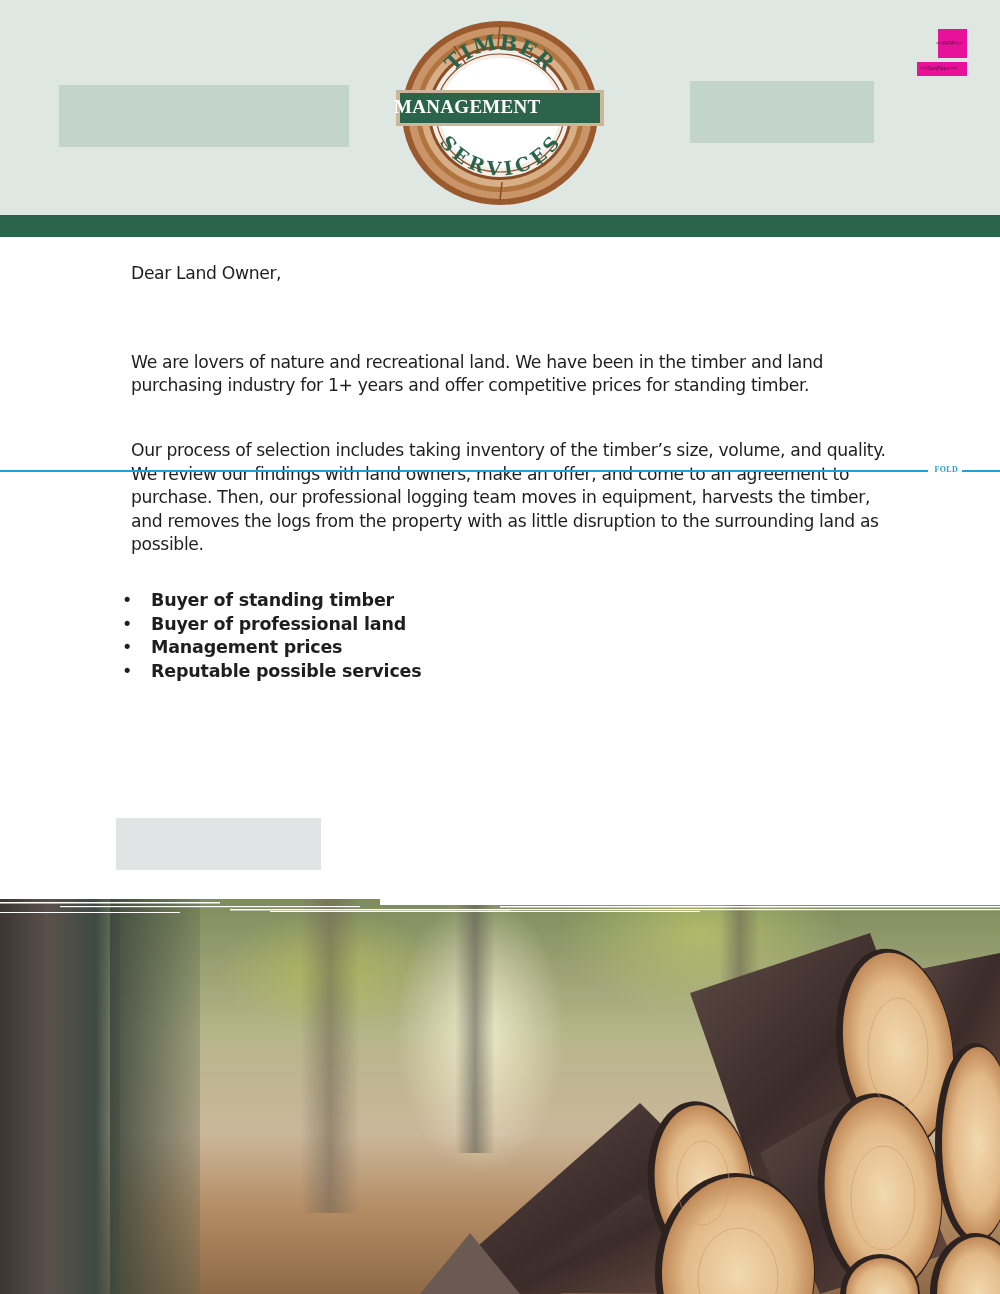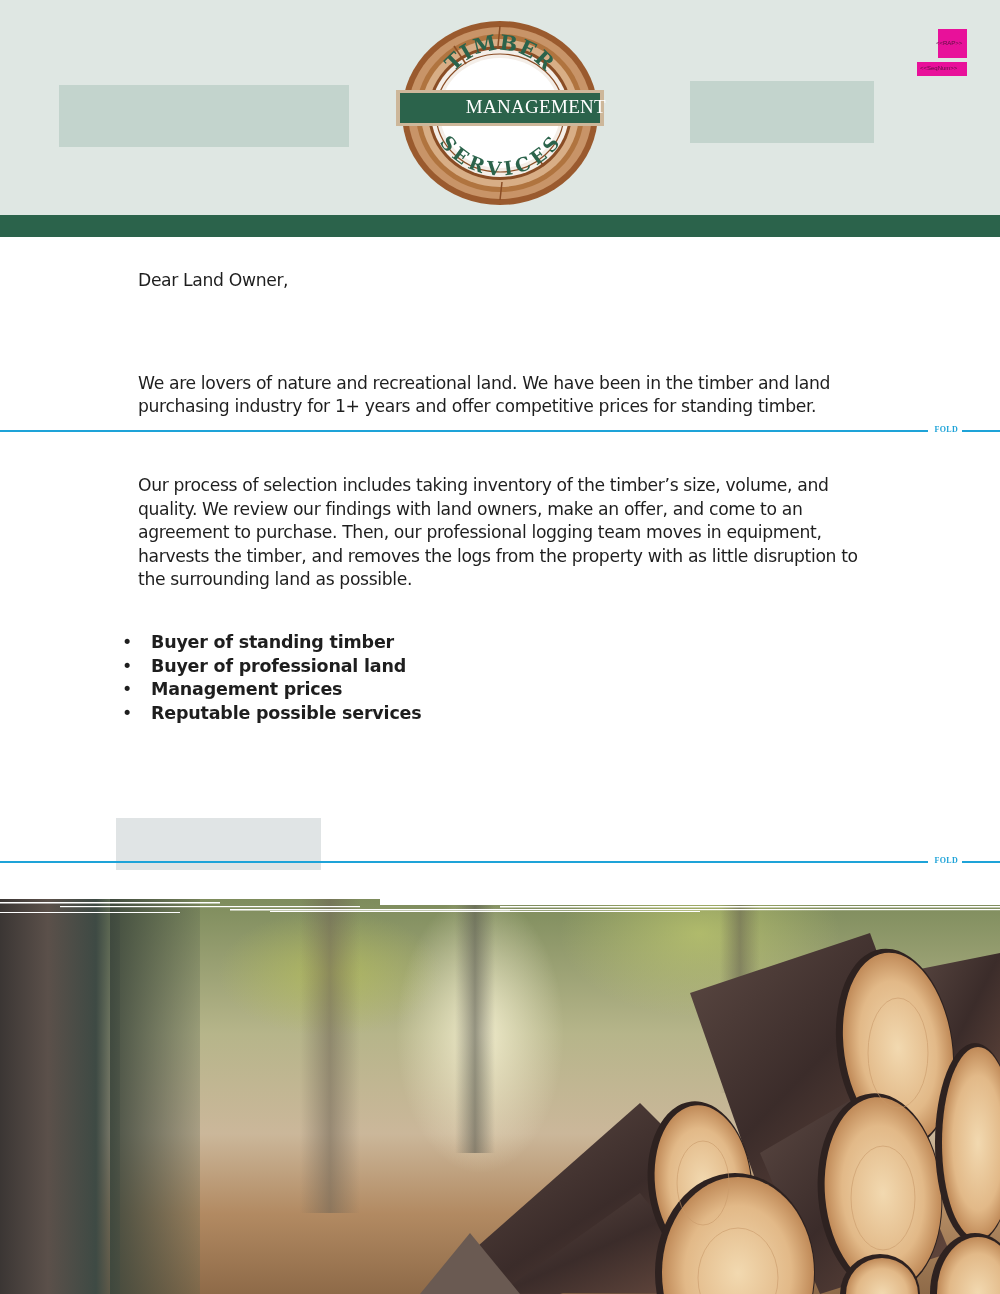--- a/index.html
+++ b/index.html
@@ -14,34 +14,34 @@
 
   .rap-box { position: absolute; left: 938px; top: 29px; width: 29px; height: 29px; background: #e8119a; }
   .rap-text { position: absolute; left: 936px; top: 40px; font-size: 6px; color: #5a1040; white-space: nowrap; font-family: "Liberation Sans", sans-serif; }
   .seq-box { position: absolute; left: 917px; top: 62px; width: 50px; height: 14px; background: #e8119a; }
   .seq-text { position: absolute; left: 920px; top: 65px; font-size: 6px; color: #5a1040; white-space: nowrap; font-family: "Liberation Sans", sans-serif; }
 
   
   .logo { position: absolute; left: 394px; top: 16px; width: 212px; height: 194px; }
   .logo svg { width: 100%; height: 100%; }
   .logo-text { font-family: "DejaVu Serif", "Liberation Serif", serif; font-weight: bold; fill: #2b634b; }
-  .banner-text { position: absolute; left: 0; top: 80px; width: 212px; text-align: right; font-family: "Liberation Serif", "DejaVu Serif", serif; font-weight: normal; font-size: 19px; color: #ffffff; letter-spacing: 0.3px; }
+  .banner-text { position: absolute; left: 0; top: 80px; width: 212px; text-align: left; font-family: "Liberation Serif", "DejaVu Serif", serif; font-weight: bold; font-size: 19px; color: #ffffff; letter-spacing: 0.3px; }
 
   
   .letter { position: absolute; left: 122px; top: 253px; width: 780px; font-size: 17.2px; line-height: 23.5px; color: #1e1e1e; font-family: "DejaVu Sans", sans-serif; letter-spacing: -0.35px; }
-  .letter p { margin: 16px; }
+  .letter p { margin: 9px; }
   .gap { height: 23.5px; }
   .bullets { list-style: none; }
   .bullets li { position: relative; padding-left: 29px; font-weight: bold; font-size: 17.5px; letter-spacing: -0.2px; }
   .bullets li .dot { position: absolute; left: 0; top: 0; font-weight: normal; }
 
   .sig-placeholder { position: absolute; left: 116px; top: 818px; width: 205px; height: 52px; background: #e0e4e5; }
 
   
-  .fold { position: absolute; left: 0; width: 1000px; height: 12px; }
+  .fold { position: absolute; left: 0; width: 1000px; height: 12px; margin-top: 40px; }
   .fold .line-a { position: absolute; left: 0; top: 5px; height: 1.5px; background: #1ea3d8; }
   .fold .line-b { position: absolute; right: 0; top: 5px; width: 38px; height: 1.5px; background: #1ea3d8; }
   .fold .label { position: absolute; right: 42px; top: 0; font-family: "Liberation Serif", serif; font-size: 8px; font-weight: bold; color: #1ea3d8; letter-spacing: 0.3px; }
 
   
   .photo { position: absolute; left: 0; top: 893px; width: 1000px; height: 401px; overflow: hidden;
     background:
       radial-gradient(ellipse 120px 200px at 48% 35%, rgba(250,245,215,0.85), rgba(250,245,215,0) 70%),
       radial-gradient(ellipse 160px 90px at 33% 20%, rgba(190,200,80,0.55), rgba(0,0,0,0) 70%),
       radial-gradient(ellipse 200px 120px at 70% 10%, rgba(200,210,110,0.6), rgba(0,0,0,0) 70%),

